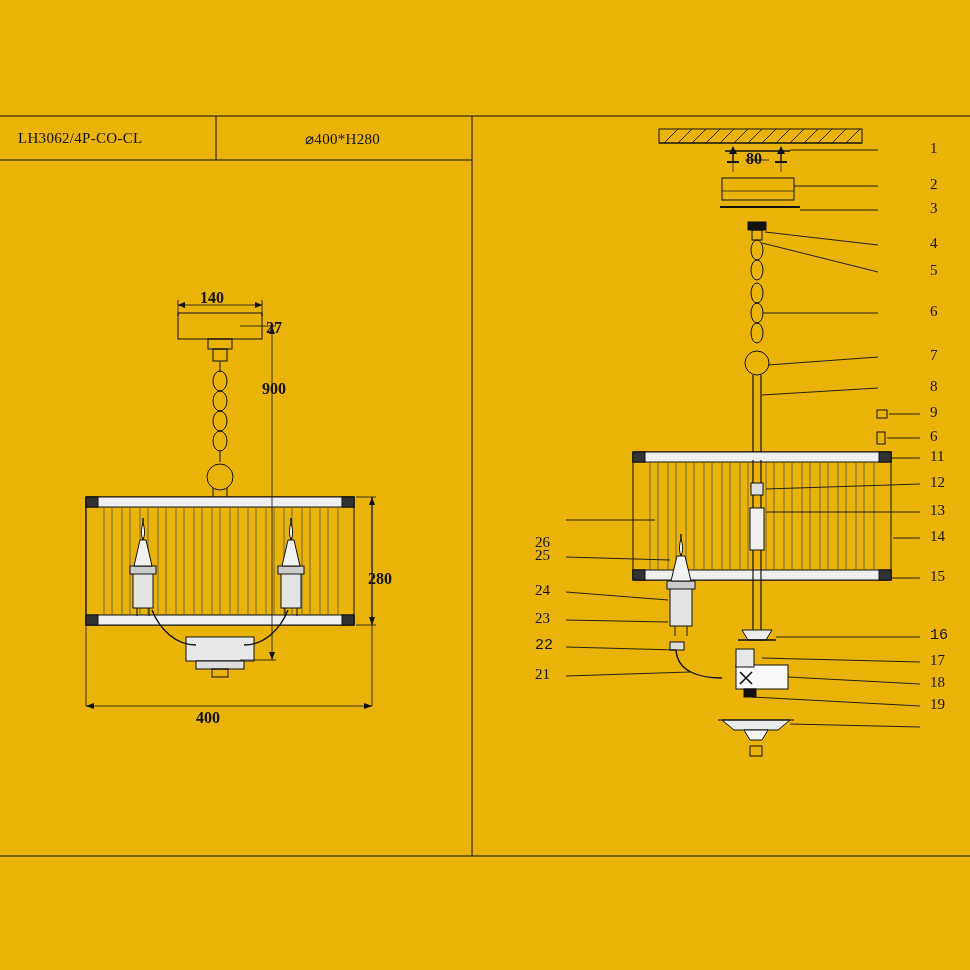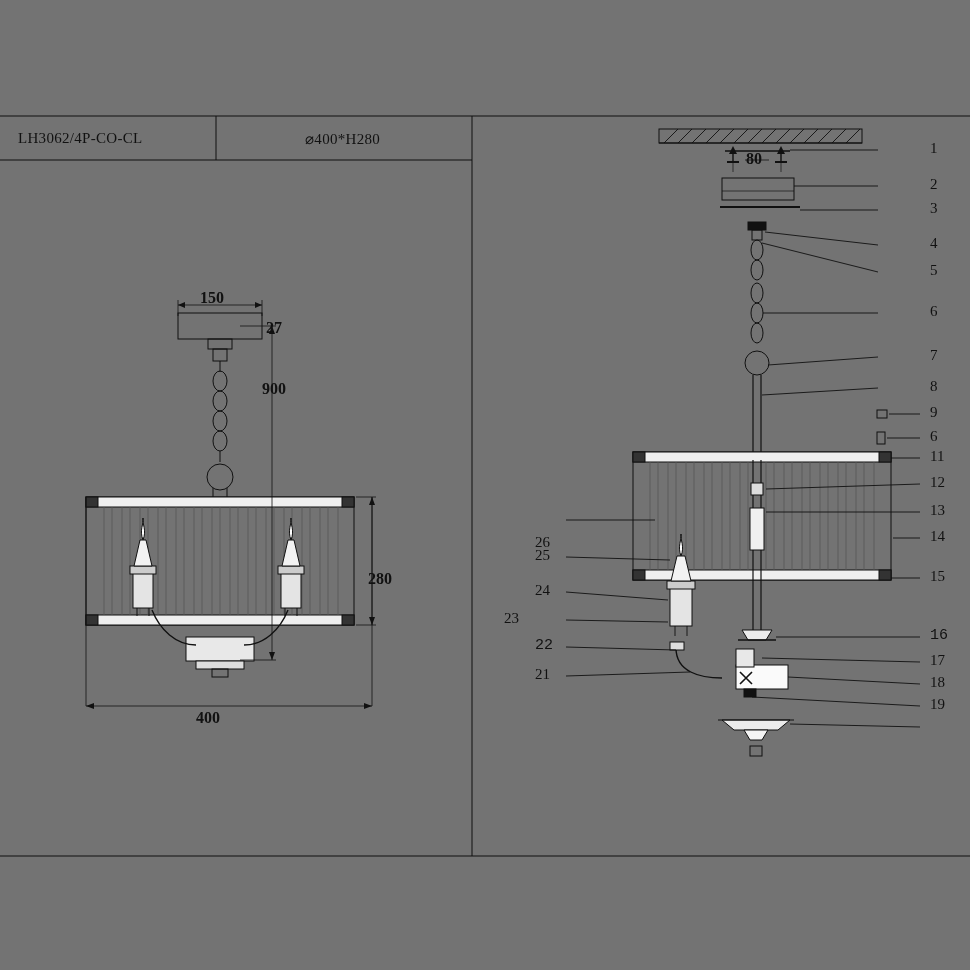--- a/index.html
+++ b/index.html
@@ -4,21 +4,21 @@
 <style>
   html, body {
     margin: 0;
     padding: 0;
     background: #ffffff;
   }
   #page {
     position: relative;
     width: 970px;
     height: 970px;
-    background: #737373;
+    background: #eab308;
     font-family: "Liberation Serif", serif;
     color: #1a1a1a;
     overflow: hidden;
   }
   svg.layer {
     position: absolute;
     left: 0;
     top: 0;
     width: 970px;
     height: 970px;
@@ -311,21 +311,21 @@
         <line x1="566" y1="647" x2="676" y2="650"></line>
         <line x1="566" y1="676" x2="690" y2="672"></line>
       </g>
 
     </g>
   </svg>
 
   <div class="titlecell" style="left:18px; top:130px;">LH3062/4P-CO-CL</div>
   <div class="titlecell" style="left:305px; top:130px;">⌀400*H280</div>
 
-  <div class="dim" style="left:200px; top:289px;">150</div>
+  <div class="dim" style="left:200px; top:289px;">140</div>
   <div class="dim" style="left:196px; top:684px;margin-top:25px;">400</div>
   <div class="dim" style="left:368px; top:570px;">280</div>
   <div class="dim" style="left:262px; top:380px;">900</div>
   <div class="dim" style="left:266px; top:319px;">27</div>
 
   <div class="dim" style="left:746px; top:150px;">80</div>
 
   <div class="callout" style="left:930px; top:140px;">1</div>
   <div class="callout" style="left:930px; top:176px;">2</div>
   <div class="callout" style="left:930px; top:200px;">3</div>
@@ -343,17 +343,17 @@
   <div class="callout" style="left:930px; top:568px;">15</div>
   <div class="callout" style="left:930px; top:627px;font-family:Liberation Mono, monospace;">16</div>
   <div class="callout" style="left:930px; top:652px;">17</div>
   <div class="callout" style="left:930px; top:674px;">18</div>
   <div class="callout" style="left:930px; top:696px;">19</div>
   <div class="callout" style="left:984px; top:717px;font-style:italic;">20</div>
 
   <div class="callout" style="left:535px; top:534px;">26</div>
   <div class="callout" style="left:535px; top:547px;">25</div>
   <div class="callout" style="left:535px; top:582px;">24</div>
-  <div class="callout" style="left:504px; top:610px;">23</div>
+  <div class="callout" style="left:535px; top:610px;">23</div>
   <div class="callout" style="left:535px; top:637px;font-family:Liberation Mono, monospace;">22</div>
   <div class="callout" style="left:535px; top:666px;">21</div>
 
 </div>
 
 </body></html>

